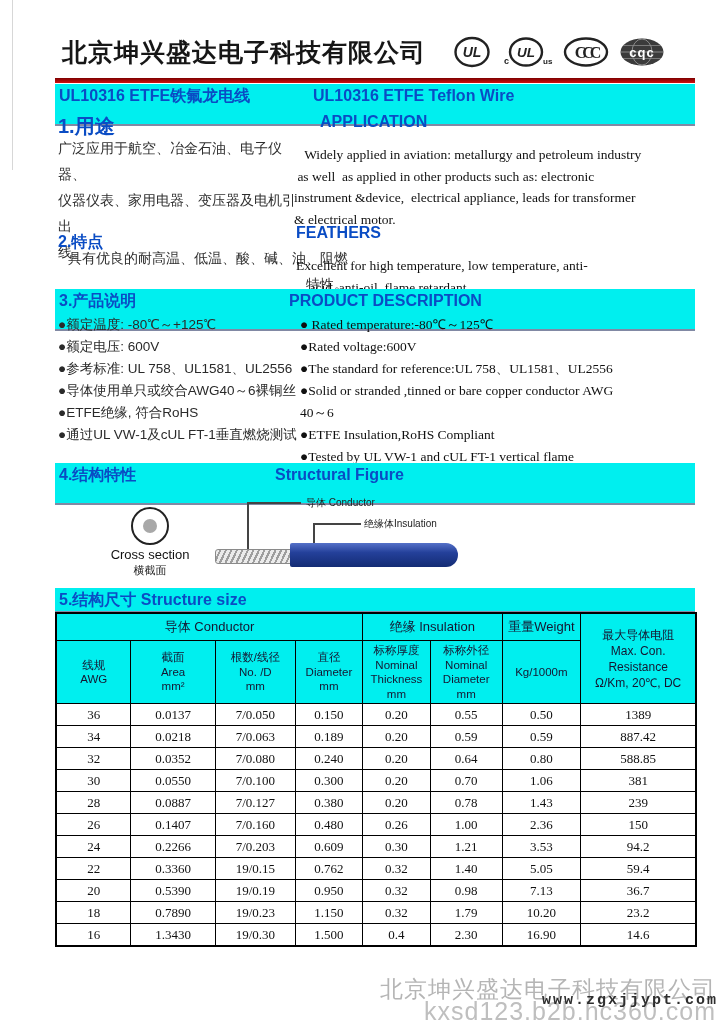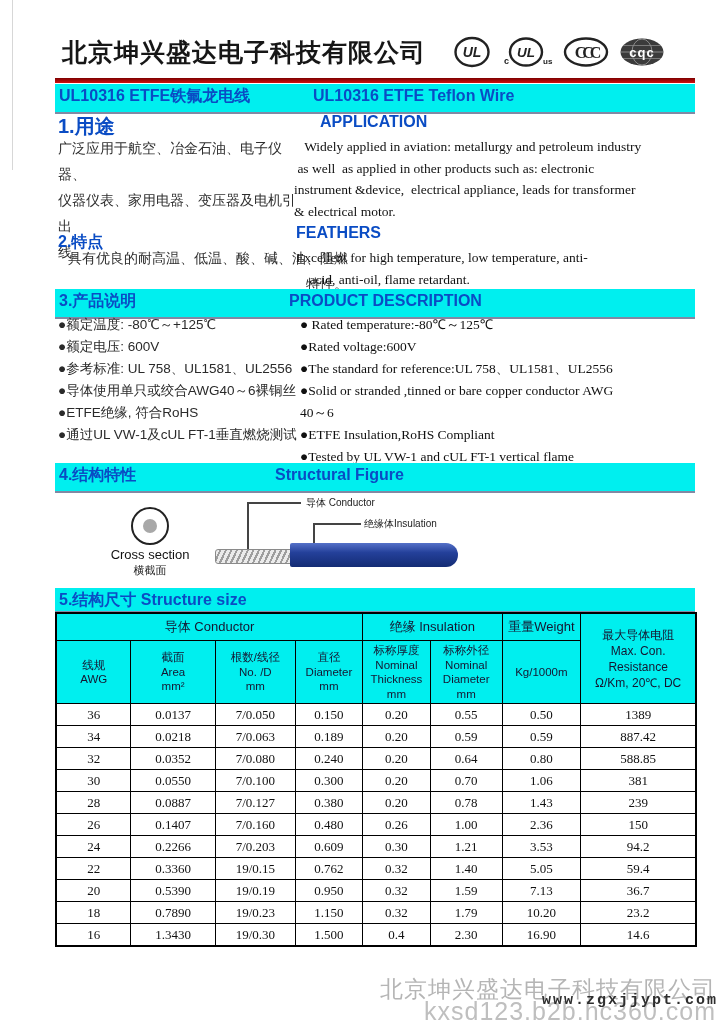--- a/index.html
+++ b/index.html
@@ -1,25 +1,25 @@
 <!DOCTYPE html>
 <html><head>
 <meta charset="utf-8">
 <style>
   html,body{margin:0;padding:0;background:#e9e9e9;}
   #page{position:relative;width:724px;height:1024px;background:#ffffff;overflow:hidden;
         font-family:"Liberation Sans",sans-serif;}
   .abs{position:absolute;}
   .blue{color:#0a4cc4;font-weight:bold;}
-  .banner{position:absolute;left:55px;width:640px;height:28px;background:#00efef;
+  .banner{position:absolute;left:55px;width:640px;height:40px;background:#00efef;
           box-shadow:0 2px 0 rgba(25,40,90,.55);}
   .banner span{position:absolute;top:0;line-height:24px;font-size:16px;font-weight:bold;color:#0a4cc4;white-space:nowrap;}
   .prewrap{white-space:pre-wrap;}
   .zh-body{font-size:14px;color:#2e2e2e;line-height:26px;}
-  .en-body{font-family:"Liberation Serif",serif;font-size:13.5px;color:#101010;line-height:21.5px;}
+  .en-body{font-family:"Liberation Serif",serif;font-size:13.5px;color:#101010;line-height:21.5px;margin-top:8px;}
   .bullets div{height:22px;line-height:22px;white-space:nowrap;}
   .bul-zh{font-size:13.5px;color:#2a2a2a;}
   .bul-en{font-family:"Liberation Serif",serif;font-size:13.5px;color:#101010;}
   
   .logos{position:absolute;top:36px;left:453px;display:flex;align-items:center;gap:9px;}
   
   .leader{position:absolute;background:#444;}
   .figlabel{position:absolute;font-size:10px;color:#222;white-space:nowrap;}
   
   table.spec{position:absolute;left:55px;top:612px;width:642px;border-collapse:collapse;table-layout:fixed;}
@@ -267,21 +267,21 @@
           <td>1.40</td>
           <td>5.05</td>
           <td>59.4</td>
         </tr>
         <tr>
           <td>20</td>
           <td>0.5390</td>
           <td>19/0.19</td>
           <td>0.950</td>
           <td>0.32</td>
-          <td>1.59</td>
+          <td>0.98</td>
           <td>7.13</td>
           <td>36.7</td>
         </tr>
         <tr>
           <td>18</td>
           <td>0.7890</td>
           <td>19/0.23</td>
           <td>1.150</td>
           <td>0.32</td>
           <td>1.79</td>

